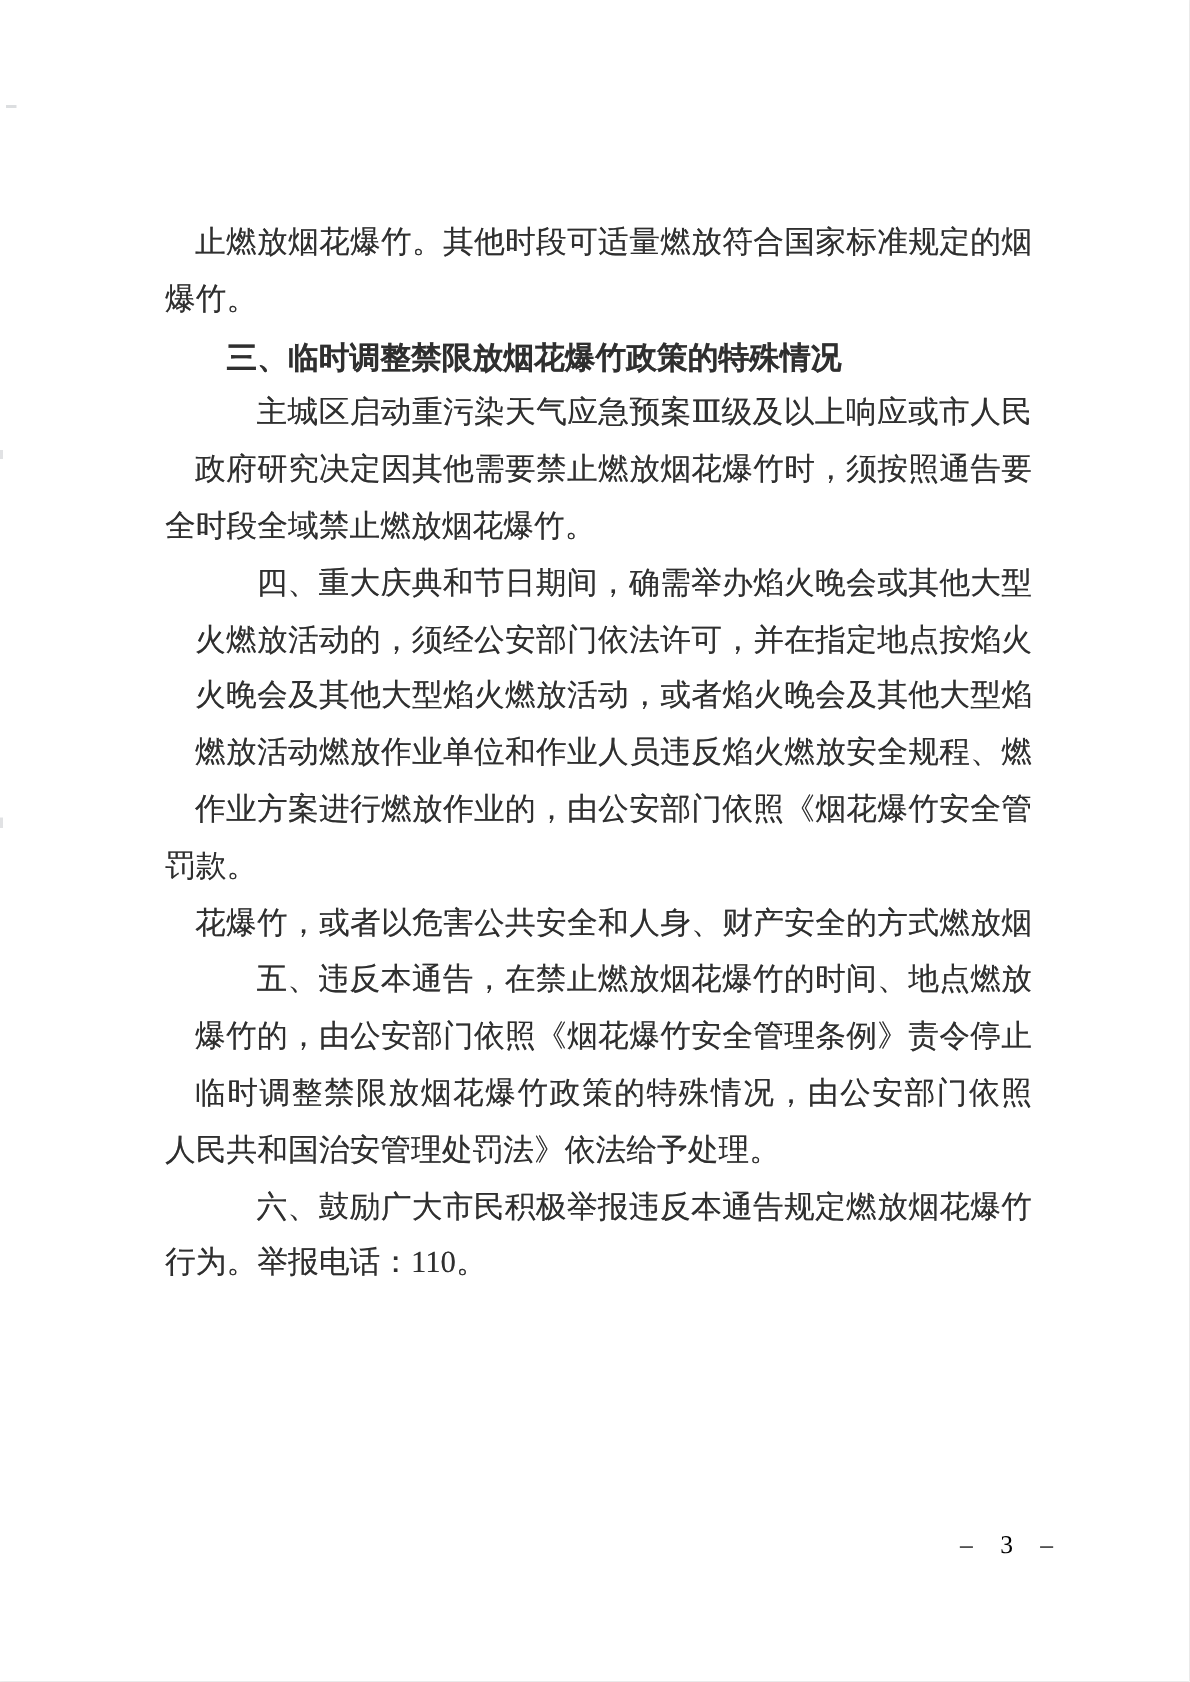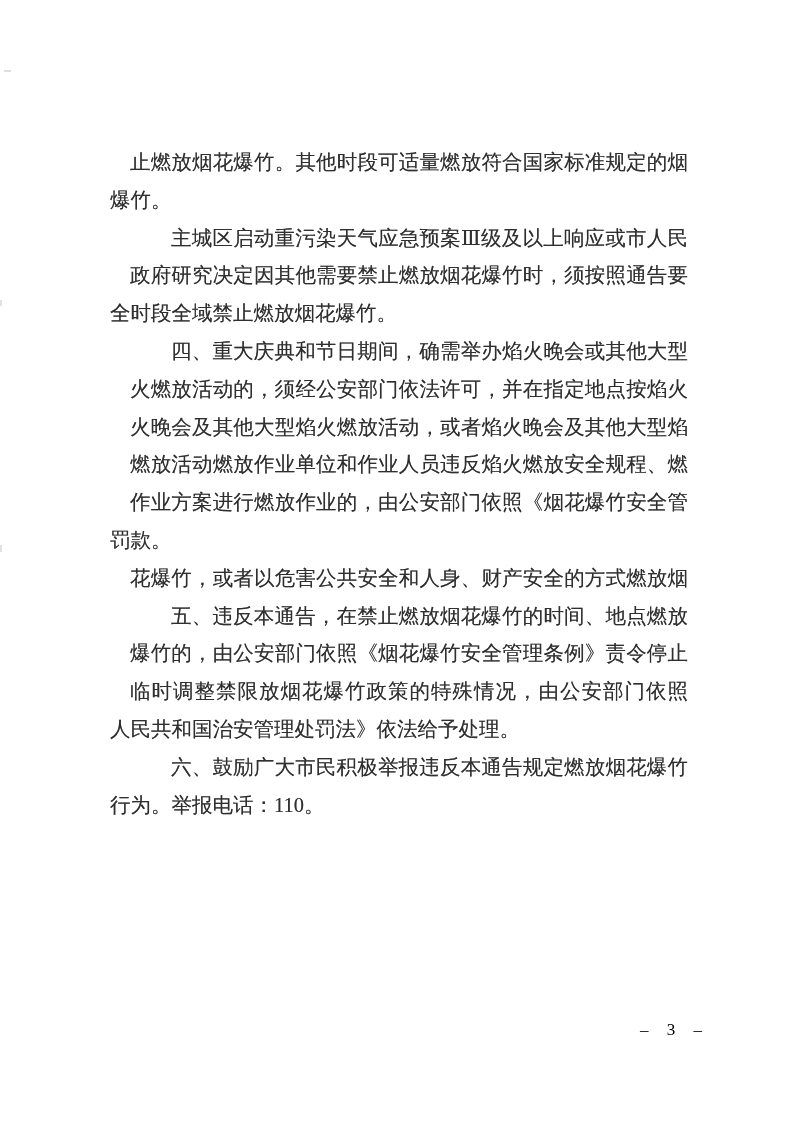--- a/index.html
+++ b/index.html
@@ -49,20 +49,21 @@
 <body>
 
 <div class="page">
   <div class="speck speck-1"></div>
   <div class="speck speck-2"></div>
   <div class="speck speck-3"></div>
 
   <div class="text-block" style="color: rgb(47, 47, 47);">
       <div class="line fill">止燃放烟花爆竹。其他时段可适量燃放符合国家标准规定的烟花</div>
       <div class="line last">爆竹。</div>
+      <div class="line last indent heading">三、临时调整禁限放烟花爆竹政策的特殊情况</div>
       <div class="line fill indent">主城区启动重污染天气应急预案Ⅲ级及以上响应或市人民</div>
       <div class="line fill">政府研究决定因其他需要禁止燃放烟花爆竹时，须按照通告要求</div>
       <div class="line last">全时段全域禁止燃放烟花爆竹。</div>
       <div class="line fill indent">四、重大庆典和节日期间，确需举办焰火晚会或其他大型焰</div>
       <div class="line fill">火燃放活动的，须经公安部门依法许可，并在指定地点按焰火燃</div>
       <div class="line fill">火晚会及其他大型焰火燃放活动，或者焰火晚会及其他大型焰火</div>
       <div class="line fill">燃放活动燃放作业单位和作业人员违反焰火燃放安全规程、燃放</div>
       <div class="line fill">作业方案进行燃放作业的，由公安部门依照《烟花爆竹安全管理</div>
       <div class="line last">罚款。</div>
       <div class="line fill">花爆竹，或者以危害公共安全和人身、财产安全的方式燃放烟花</div>

